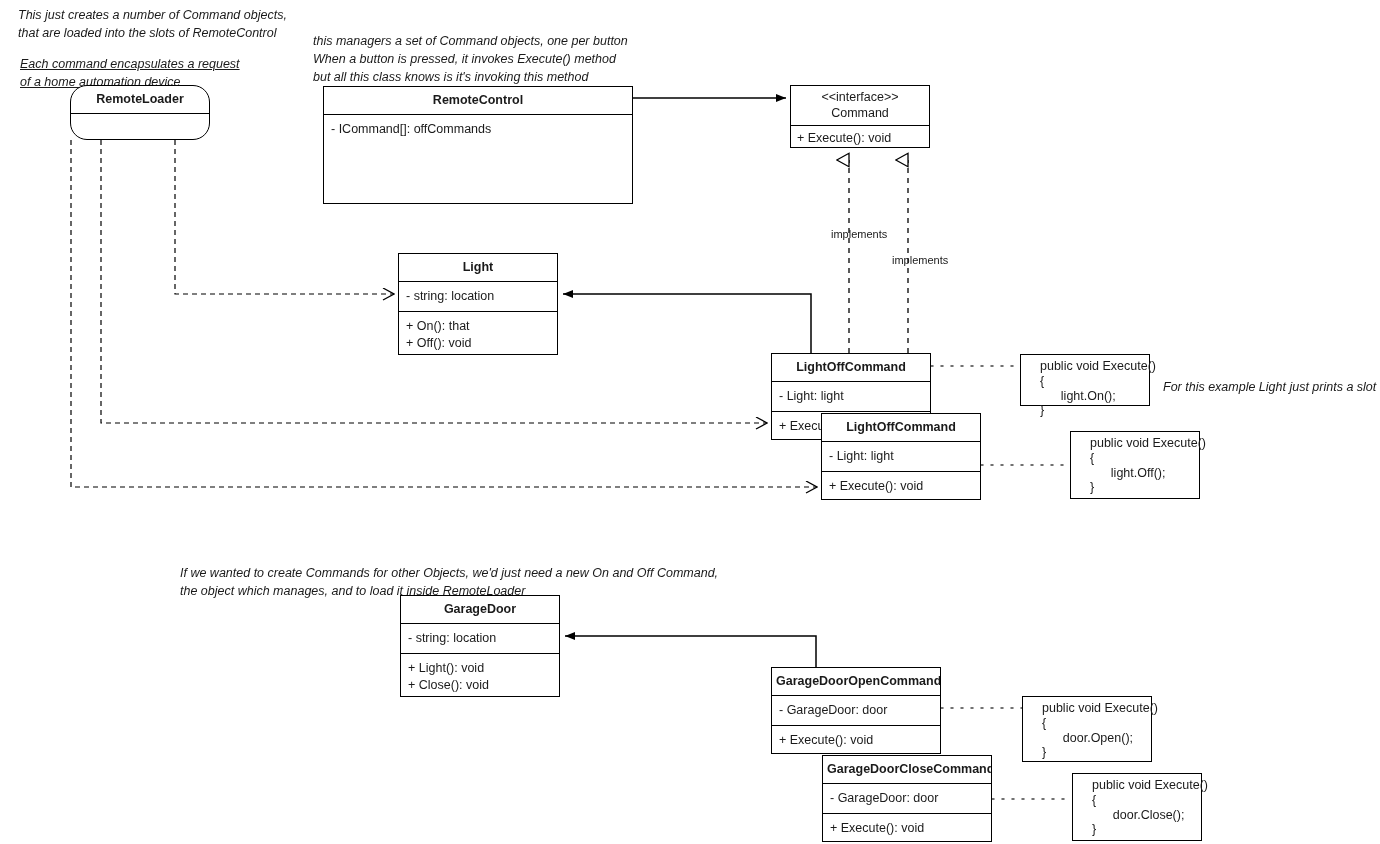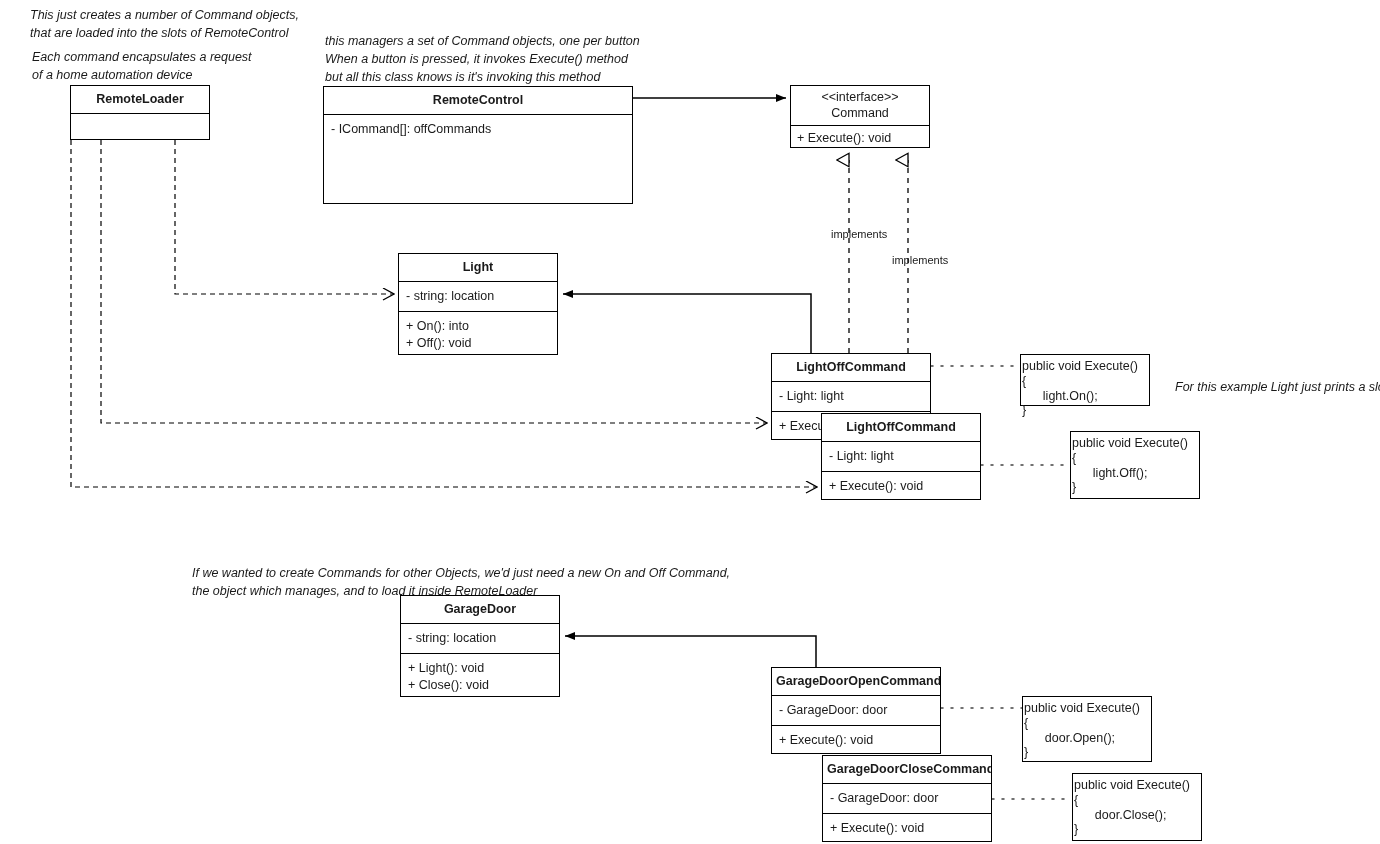--- a/index.html
+++ b/index.html
@@ -58,31 +58,30 @@
   .uml-comp.empty {
     padding: 0;
   }
   .note {
     position: absolute;
     box-sizing: border-box;
     border: 1.4px solid #000000;
     background: #ffffff;
     font-size: 12.5px;
     line-height: 1.18;
-    padding: 4px 6px 4px 1px;
+    padding: 4px 6px 4px 19px;
     white-space: pre;
   }
   .annot {
     position: absolute;
     font-style: italic;
     font-size: 12.5px;
     line-height: 1.45;
     color: #1a1a1a;
     white-space: pre;
-    margin-left: 12px;
   }
   .annot.center { text-align: left; }
   .edge-label {
     position: absolute;
     font-size: 11px;
     color: #1a1a1a;
     white-space: nowrap;
     margin-left: 7px;
   }
 </style>
@@ -128,37 +127,37 @@
     <path d="M816,695 L816,636 L565,636" fill="none" stroke="#000000" stroke-width="1.5" marker-end="url(#solid-arrow-left)"></path>
 
     <path d="M941,708 L1022,708" fill="none" stroke="#444444" stroke-width="1.5" stroke-dasharray="2,8" stroke-linecap="round"></path>
 
     <path d="M992,799 L1072,799" fill="none" stroke="#444444" stroke-width="1.5" stroke-dasharray="2,8" stroke-linecap="round"></path>
   </svg>
 
   <div class="annot" style="left:18px; top:6px;">This just creates a number of Command objects,
 that are loaded into the slots of RemoteControl</div>
 
-  <div class="annot center" style="left:20px; top:48px; width:250px;">Each command encapsulates a request
+  <div class="annot center" style="left:20px; top:55px; width:250px;text-decoration:underline;">Each command encapsulates a request
 of a home automation device</div>
 
   <div class="annot center" style="left:313px; top:32px; width:340px;">this managers a set of Command objects, one per button
 When a button is pressed, it invokes Execute() method
 but all this class knows is it's invoking this method</div>
 
   <div class="annot" style="left:1163px; top:378px;">For this example Light just prints a slot</div>
 
   <div class="annot center" style="left:180px; top:564px; width:590px;">If we wanted to create Commands for other Objects, we'd just need a new On and Off Command,
 the object which manages, and to load it inside RemoteLoader</div>
 
   <div class="edge-label" style="left:824px; top:228px;">implements</div>
 
   <div class="edge-label" style="left:885px; top:254px;">implements</div>
 
-  <div class="uml-class" style="left:70px; top:85px; width:140px; height:55px;">
+  <div class="uml-class" style="left:70px; top:85px; width:140px; height:55px;border-radius:17px;">
     <div class="uml-title">RemoteLoader</div>
     <div class="uml-comp empty uml-sep" style="height:26px;"></div>
   </div>
 
   <div class="uml-class" style="left:323px; top:86px; width:310px; height:118px;">
     <div class="uml-title">RemoteControl</div>
     <div class="uml-comp uml-sep">
       <div>- ICommand[]: offCommands</div>
     </div>
   </div>
@@ -172,21 +171,21 @@
       <div>+ Execute(): void</div>
     </div>
   </div>
 
   <div class="uml-class" style="left:398px; top:253px; width:160px; height:102px;">
     <div class="uml-title">Light</div>
     <div class="uml-comp uml-sep">
       <div>- string: location</div>
     </div>
     <div class="uml-comp uml-sep">
-      <div>+ On(): into</div>
+      <div>+ On(): that</div>
       <div>+ Off(): void</div>
     </div>
   </div>
 
   <div class="uml-class" style="left:771px; top:353px; width:160px; height:87px; z-index:2;">
     <div class="uml-title">LightOffCommand</div>
     <div class="uml-comp uml-sep">
       <div>- Light: light</div>
     </div>
     <div class="uml-comp uml-sep">

